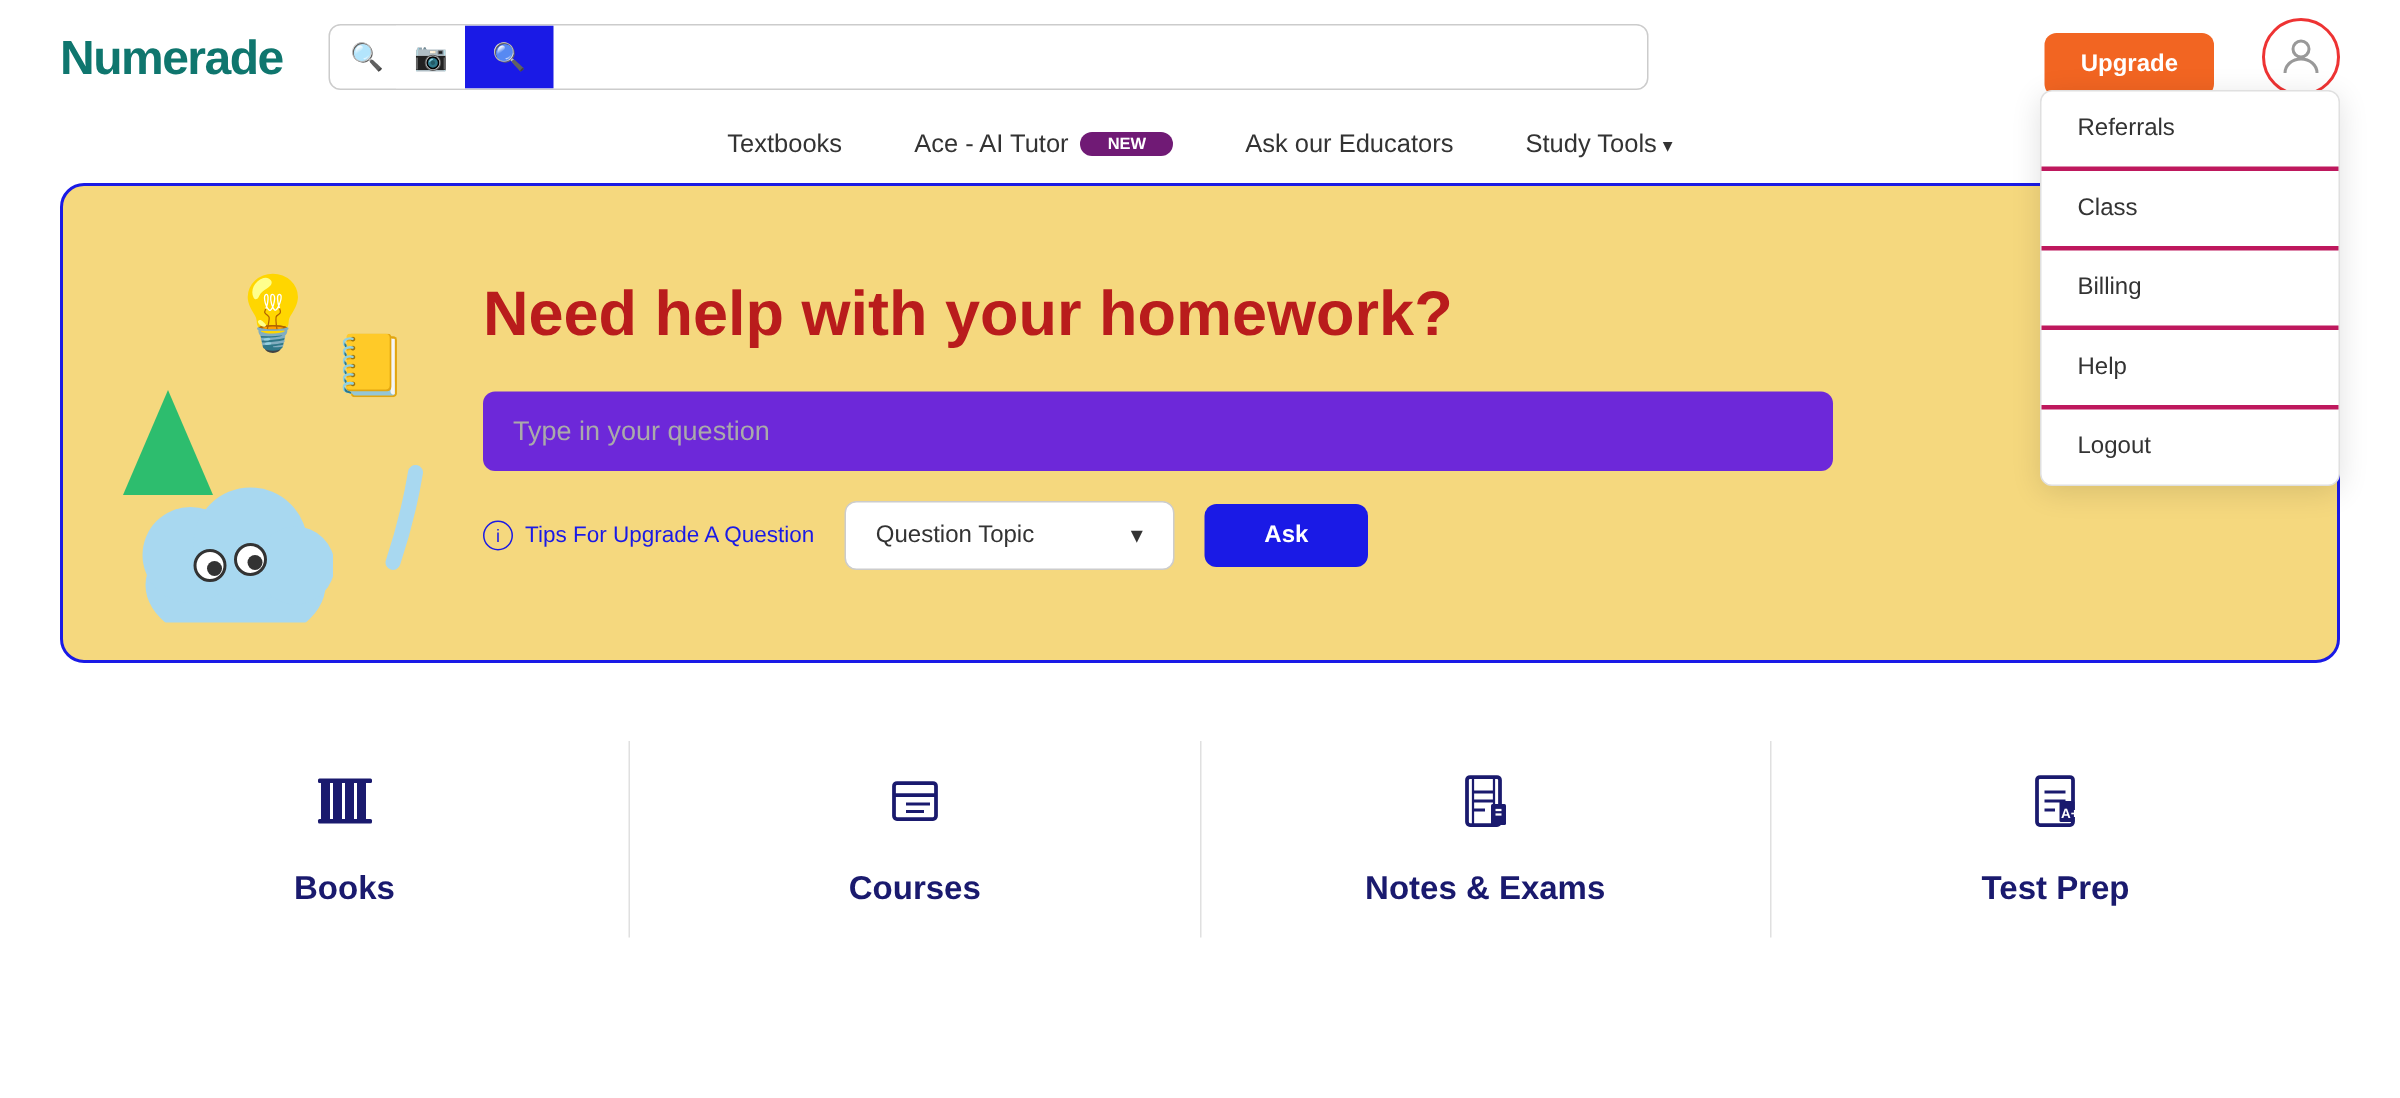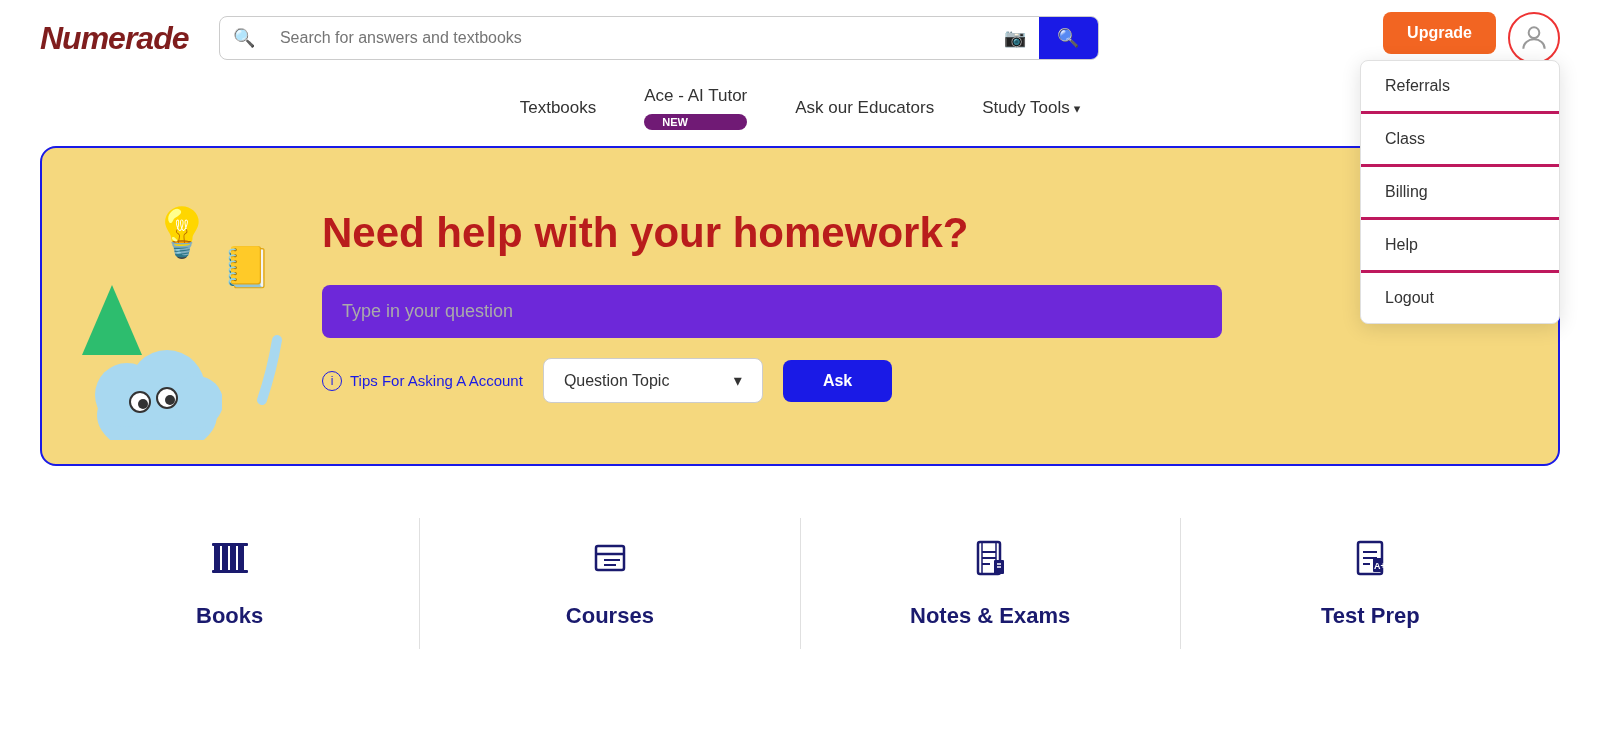--- a/index.html
+++ b/index.html
@@ -1,35 +1,35 @@
 <!DOCTYPE html>
 <html><head>
   <meta charset="utf-8">
   <style>
     * { margin: 0; padding: 0; box-sizing: border-box; }
     body { font-family: -apple-system, BlinkMacSystemFont, 'Segoe UI', sans-serif; background: #fff; width: 1600px; min-height: 732px; overflow-x: hidden; }
 
     
     .header { display: flex; align-items: center; padding: 12px 40px; background: #fff; position: relative; z-index: 100; }
-    .logo { font-size: 32px; font-weight: 800; color: #7f1d1d; font-style: italic; margin-right: 30px; letter-spacing: -1px; }
+    .logo { font-size: 32px; font-weight: 800; color: #0f766e; margin-right: 30px; letter-spacing: -1px; }
 
     .search-bar { display: flex; align-items: center; flex: 1; max-width: 880px; border: 1.5px solid #ccc; border-radius: 8px; overflow: hidden; background: #fff; }
     .search-bar input { flex: 1; border: none; outline: none; padding: 12px 16px; font-size: 16px; color: #555; background: transparent; }
     .search-bar .camera-btn { padding: 10px 12px; background: #fff; border: none; cursor: pointer; color: #888; font-size: 18px; }
     .search-bar .search-btn { padding: 10px 18px; background: #1a1ae6; border: none; cursor: pointer; color: #fff; font-size: 18px; }
 
-    .header-right { display: flex; align-items: flex-start; gap: 12px; margin-left: auto; }
+    .header-right { display: flex; align-items: flex-end; gap: 32px; margin-left: auto; }
     .upgrade-btn { background: #f26522; color: #fff; border: none; border-radius: 8px; padding: 12px 24px; font-size: 16px; font-weight: 600; cursor: pointer; }
     .avatar-btn { width: 52px; height: 52px; border-radius: 50%; border: 2.5px solid #e33; display: flex; align-items: center; justify-content: center; cursor: pointer; background: #fff; }
     .avatar-btn svg { width: 32px; height: 32px; color: #999; }
 
     
     .nav { display: flex; align-items: center; justify-content: center; gap: 48px; padding: 10px 0 4px; }
     .nav-item { font-size: 17px; color: #333; cursor: pointer; text-decoration: none; }
-    .nav-ai { display: flex; gap: 8px; flex-direction: column; }
+    .nav-ai { display: flex; align-items: center; gap: 8px; }
     .new-badge { background: #701a75; color: #fff; font-size: 11px; font-weight: 700; padding: 2px 18px; border-radius: 10px; }
     .nav-study { display: flex; align-items: center; gap: 4px; }
     .chevron { font-size: 13px; }
 
     
     .dropdown-menu { position: absolute; top: 60px; right: 40px; background: #fff; border: 1px solid #e0e0e0; border-radius: 8px; min-width: 200px; box-shadow: 0 4px 20px rgba(0,0,0,0.12); z-index: 200; }
     .dropdown-item { padding: 16px 24px; font-size: 16px; color: #333; cursor: pointer; border-bottom: 3px solid #be185d; }
     .dropdown-item:last-child { border-bottom: none; }
     .dropdown-item.active { border: 2px solid #e33; border-radius: 4px; color: #333; font-weight: 500; }
 
@@ -56,21 +56,20 @@
     .bottom-label { font-size: 22px; font-weight: 700; color: #1a1a6e; }
   </style>
 </head>
 <body>
 
 <div style="position: relative;">
   <div class="header">
     <div class="logo">Numerade</div>
     <div class="search-bar">
       <span style="padding: 0 8px 0 14px; color: #aaa; font-size: 18px;">🔍</span>
-      <input type="text" placeholder="Search for answers and textbooks" style="">
       <button class="camera-btn">📷</button>
       <button class="search-btn">🔍</button>
     </div>
     <div class="header-right">
       <button class="upgrade-btn">Upgrade</button>
       <div class="avatar-btn">
         <svg viewBox="0 0 24 24" fill="none" stroke="#999" stroke-width="1.5">
           <circle cx="12" cy="8" r="4"></circle>
           <path d="M4 20c0-4 3.6-7 8-7s8 3 8 7"></path>
         </svg>
@@ -131,21 +130,21 @@
         <path d="M20 70 Q30 40 35 10" stroke="#a8d8f0" stroke-width="10" fill="none" stroke-linecap="round"></path>
       </svg>
     </div>
   </div>
 
   <h1 class="hero-title">Need help with your homework?</h1>
   <div class="hero-input-row">Type in your question</div>
   <div class="hero-actions">
     <div class="tips-link">
       <div class="tips-icon">i</div>
-      <span>Tips For Asking A Account</span>
+      <span>Tips For Upgrade A Question</span>
     </div>
     <div class="topic-select">
       <span>Question Topic</span>
       <span>▾</span>
     </div>
     <button class="ask-btn">Ask</button>
   </div>
 </div>
 
 <div class="bottom-icons">

